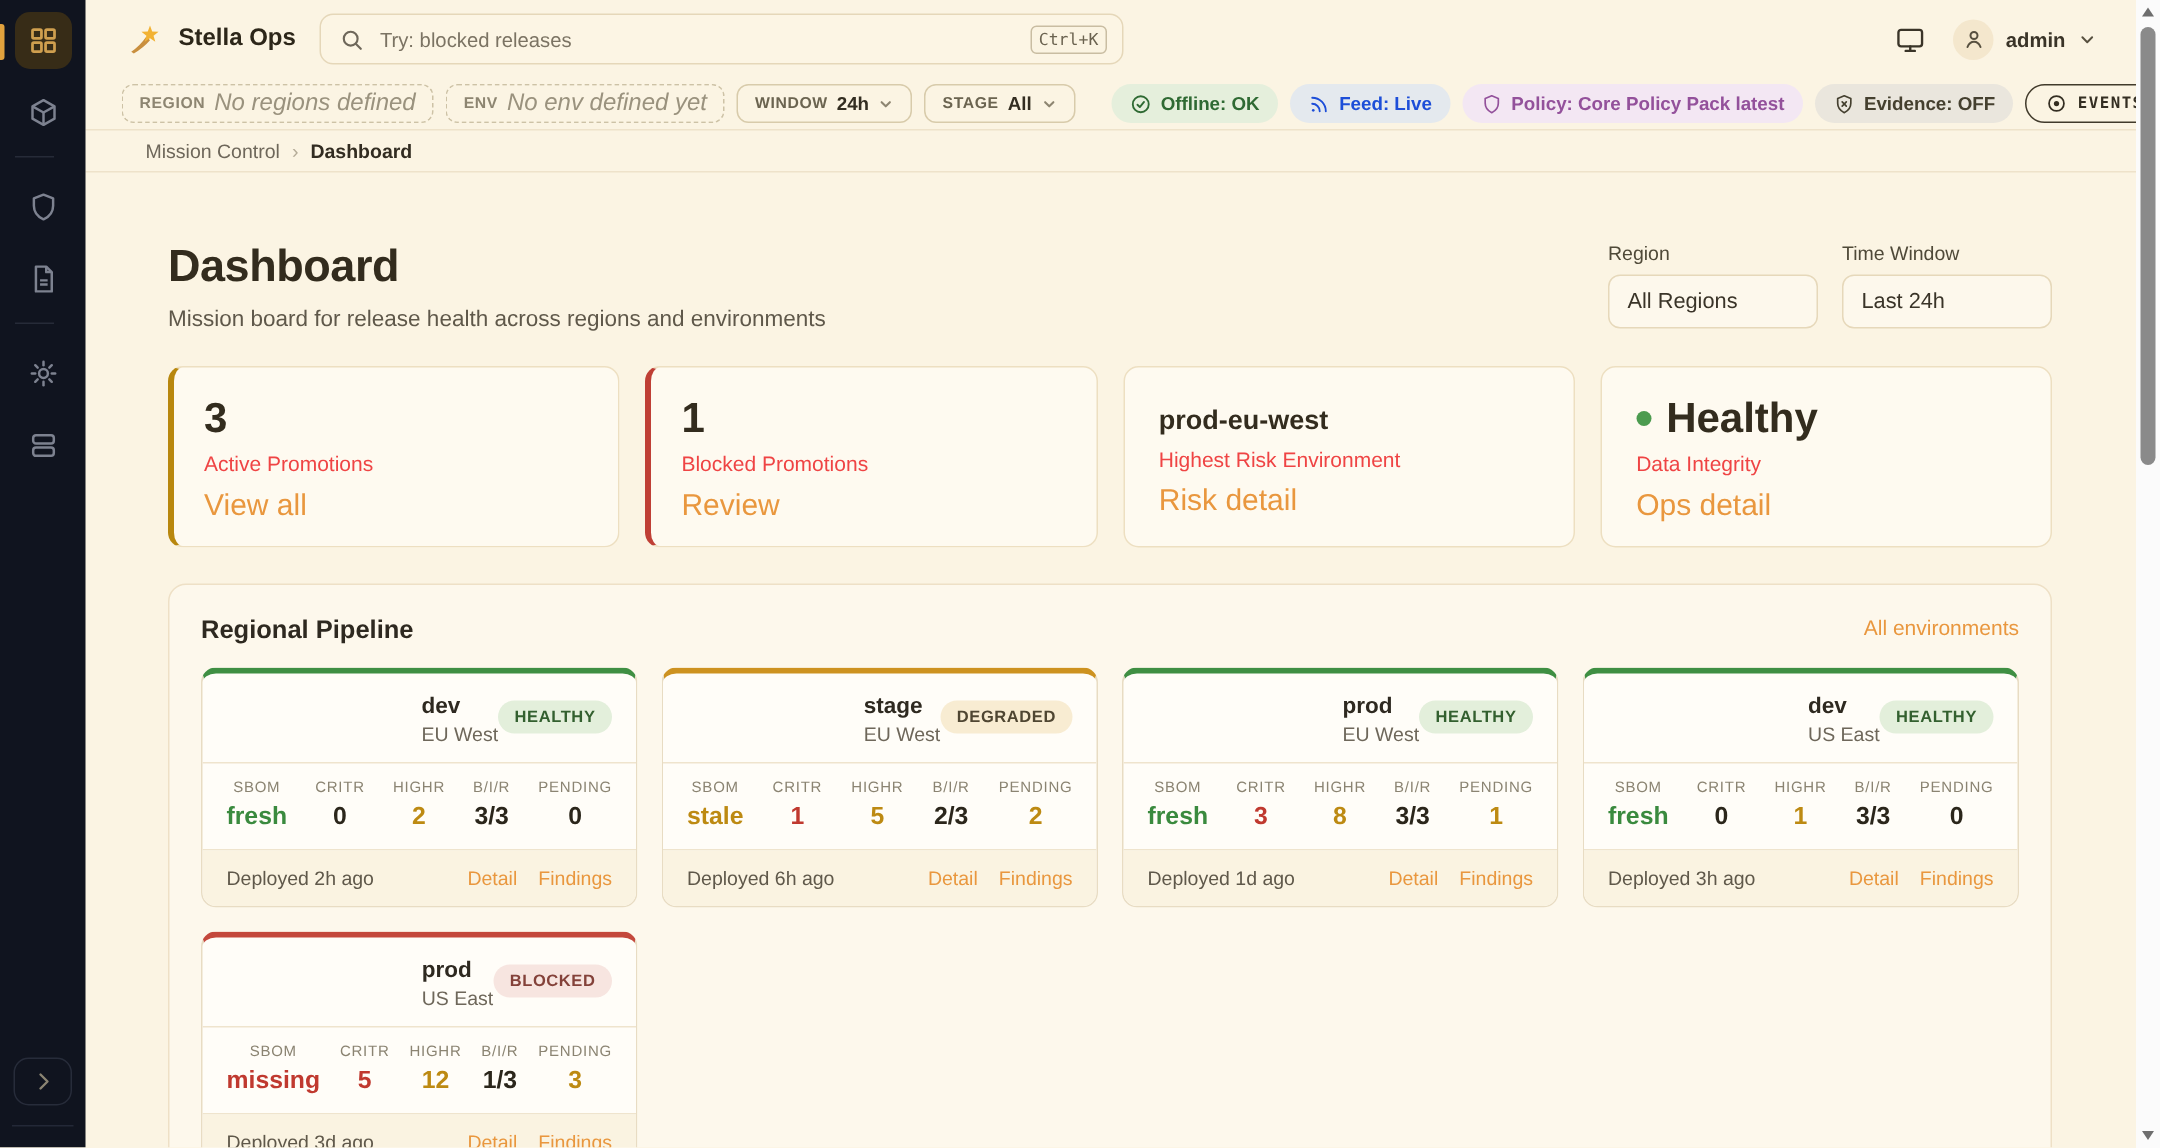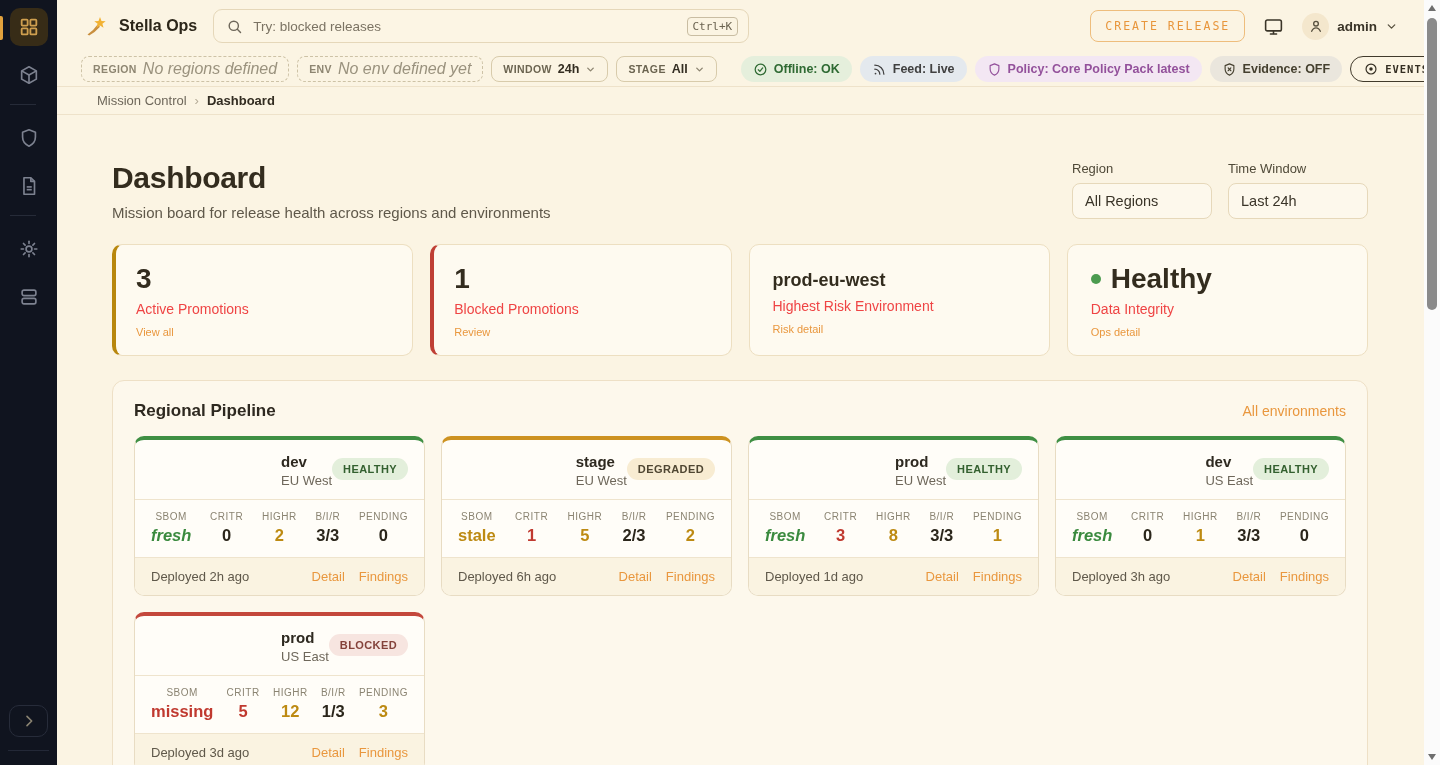--- a/index.html
+++ b/index.html
@@ -77,41 +77,41 @@
 
   
   .stats-row { display:grid; grid-template-columns:repeat(4,1fr); gap:17px; margin-top:23px; }
   .stat-card { background:#fefaf0; border:1px solid #eddfc1; border-radius:10px; padding:17px 23px 15px 23px; min-height:111px; }
   .stat-card.accented { padding-left:20px; }
   .stat-value { font-weight:bold; color:#332c1e; display:flex; align-items:center; gap:10px; }
   .val-lg { font-size:28px; line-height:34px; }
   .val-md { font-size:18px; line-height:26px; margin-top:5px; }
   .health-dot { width:10px; height:10px; border-radius:50%; background:#4c9b4f; display:inline-block; }
   .stat-label { font-size:14px; color:#ef4444; margin-top:5px; }
-  .stat-link { font-size:11px; color:#e9973e; margin-top:9px; display:inline-block; cursor:pointer; text-decoration:none; }
+  .stat-link { font-size:20px; color:#e9973e; margin-top:9px; display:inline-block; cursor:pointer; text-decoration:none; }
 
   
   .pipeline { margin-top:24px; background:#fdf8ec; border:1px solid #eee0c6; border-radius:12px; padding:20px 21px 24px 21px; }
-  .pipeline-header { display:flex; justify-content:space-between; align-items:center; }
+  .pipeline-header { display:flex; justify-content:space-between; }
   .pipeline-title { font-size:17px; font-weight:bold; color:#2e2920; }
   .pipeline-link { font-size:14px; color:#e9973e; cursor:pointer; text-decoration:none; }
   .pipeline-grid { display:grid; grid-template-columns:repeat(4,1fr); gap:16px; margin-top:15px; }
   .pipe-card { background:#fffdf8; border:1px solid #e8dcc3; border-top-width:4px; border-top-style:solid; border-radius:10px; display:flex; flex-direction:column; overflow:hidden; }
   .pc-head { display:flex; justify-content:flex-end; align-items:flex-start; padding:13px 16px 11px 16px; }
   .pc-env { font-size:15px; font-weight:bold; color:#2e2920; }
   .pc-region { font-size:13px; color:#6e675a; margin-top:3px; }
   .pc-pill { font-size:11px; font-weight:bold; letter-spacing:.4px; border-radius:999px; padding:5px 11px; margin-top:5px; }
   .pill-healthy { background:#e3efdb; color:#33602f; }
   .pill-degraded { background:#f8ecd2; color:#4f4632; }
   .pill-blocked { background:#f7e5e0; color:#84423a; }
   .pc-metrics { border-top:1px solid #efe4cd; border-bottom:1px solid #efe4cd; padding:11px 16px 12px 16px; display:flex; justify-content:space-between; }
   .metric { text-align:center; }
   .metric-label { font-size:10px; letter-spacing:.5px; color:#8b8472; }
   .metric-value { font-size:16.5px; font-weight:bold; margin-top:4px; }
-  .tone-good { color:#3a8a3e;font-style:italic; } .tone-warn { color:#bd8a12; } .tone-bad { color:#c0392f; } .tone-neutral { color:#2b261b; }
+  .tone-good { color:#3a8a3e; } .tone-warn { color:#bd8a12; } .tone-bad { color:#c0392f; } .tone-neutral { color:#2b261b; }
   .pc-foot { padding:11px 16px; background:#faf3e1; display:flex; justify-content:space-between; align-items:flex-end; font-size:13px; color:#5f584a; }
   .pc-foot-links { display:flex; gap:14px; }
   .pc-foot-links span { color:#e9973e; cursor:pointer; }
 
   
   .scrollbar { position:fixed; right:0; top:0; width:16px; height:765px; background:#fbfbfb; }
   .sb-thumb { position:absolute; left:3px; top:18px; width:10px; height:292px; background:#8a8a8a; border-radius:6px; }
   .sb-arrow { position:absolute; left:4px; width:0; height:0; border-left:4px solid transparent; border-right:4px solid transparent; }
   .sb-up { top:5px; border-bottom:6px solid #6e6e6e; }
   .sb-down { bottom:5px; border-top:6px solid #6e6e6e; }
@@ -208,21 +208,20 @@
       <span class="app-title">Stella Ops</span>
       <div class="search-box">
         <svg viewBox="0 0 24 24" fill="none" stroke="currentColor" stroke-width="2" stroke-linecap="round">
             <circle cx="11" cy="11" r="6.5"></circle>
             <line x1="16" y1="16" x2="20.5" y2="20.5"></line>
           </svg>
         <input class="search-input" type="text" placeholder="Try: blocked releases" style="">
         <span class="kbd">Ctrl+K</span>
       </div>
       <div class="topbar-right">
-        <button class="create-release-btn">CREATE RELEASE</button>
         <span class="monitor-btn">
           <svg viewBox="0 0 24 24" fill="none" stroke="currentColor" stroke-width="1.8" stroke-linecap="round" stroke-linejoin="round">
               <rect x="3" y="4.5" width="18" height="12.5" rx="2"></rect>
               <line x1="12" y1="17" x2="12" y2="20"></line>
               <line x1="8.5" y1="20.5" x2="15.5" y2="20.5"></line>
             </svg>
         </span>
         <div class="user-chip">
           <span class="avatar">
             <svg viewBox="0 0 24 24" fill="none" stroke="currentColor" stroke-width="2" stroke-linecap="round">
@@ -271,21 +270,21 @@
       <div id="status-pills" style="display:flex;align-items:center;gap:8px;">
           <div class="status-pill" style="background: rgb(229, 239, 220); color: rgb(47, 106, 51);">
             <span style="display: flex;">
               <svg viewBox="0 0 24 24" fill="none" stroke="currentColor" stroke-width="2" stroke-linecap="round" stroke-linejoin="round" width="15" height="15">
                 <circle cx="12" cy="12" r="8.5"></circle>
                 <polyline points="8.5 12.5 11 15 15.5 9.5"></polyline>
               </svg>
             </span>
             <span>Offline: OK</span>
           </div>
-          <div class="status-pill" style="background: rgb(228, 233, 238); color: #404040;">
+          <div class="status-pill" style="background: rgb(228, 233, 238); color: #1d4ed8;">
             <span style="display: flex;">
               <svg viewBox="0 0 24 24" fill="none" stroke="currentColor" stroke-width="2" stroke-linecap="round" width="15" height="15">
                 <path d="M4.5 11.5a8 8 0 0 1 8 8"></path>
                 <path d="M4.5 5a14.5 14.5 0 0 1 14.5 14.5"></path>
                 <circle cx="5.6" cy="18.5" r="1.4" fill="currentColor" stroke="none"></circle>
               </svg>
             </span>
             <span>Feed: Live</span>
           </div>
           <div class="status-pill" style="background: rgb(243, 231, 243); color: rgb(147, 81, 155);">

